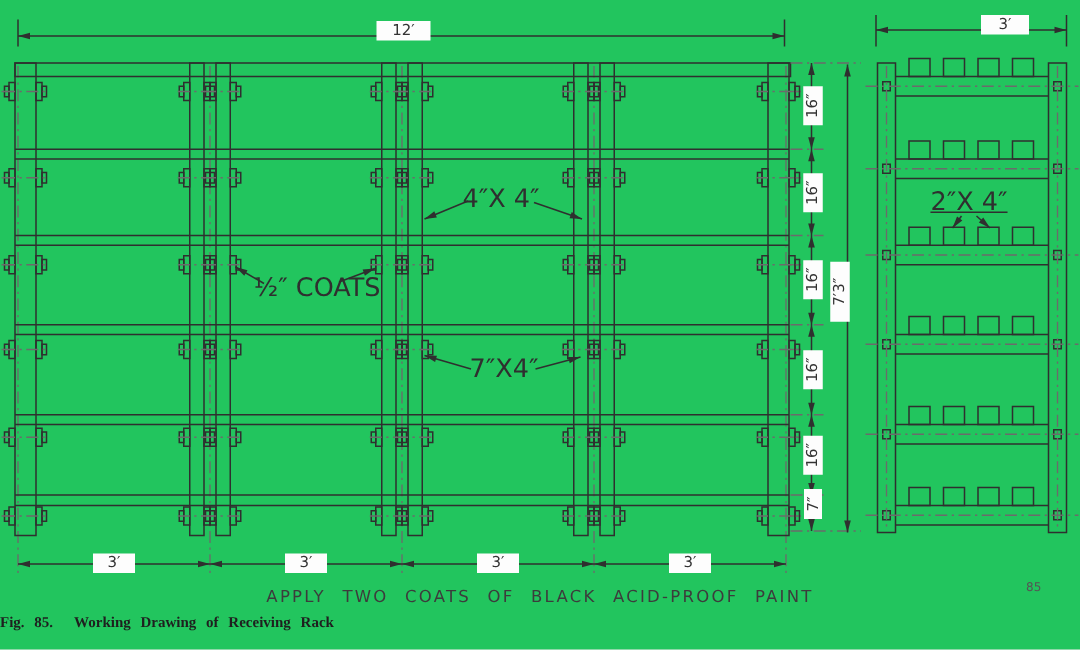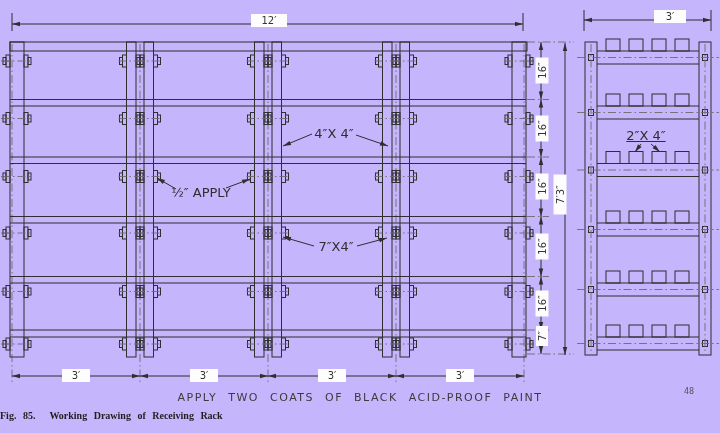--- a/index.html
+++ b/index.html
@@ -1,30 +1,30 @@
 <!DOCTYPE html>
 <html><head>
 <meta charset="utf-8">
 <style>
   html,body{margin:0;padding:0;background:#e8e8e8;}
   .page{
-    position:relative;width:720px;height:433px;background:#c4b5fd;
+    position:relative;width:720px;height:433px;background:#22c55e;
     overflow:hidden;font-family:"DejaVu Sans",sans-serif;
   }
   svg{position:absolute;left:0;top:0;}
   .s{stroke:#2f2f2f;stroke-width:1;fill:none;}
   .d{stroke:#6b6b6b;stroke-width:0.9;fill:none;stroke-dasharray:8 3 1.5 3;}
   .f{fill:#2f2f2f;stroke:none;}
   .lbl{
     position:absolute;font-size:10px;color:#333;text-align:center;
     line-height:13px;white-space:nowrap;
   }
   .bgw{background:#fdfdfd;}
   .rot{transform:rotate(-90deg);transform-origin:center;}
-  .ann{font-size:13px;color:#2f2f2f;}
+  .ann{font-size:17px;color:#2f2f2f;}
   .note{
     position:absolute;left:0;width:720px;top:391px;text-align:center;
     font-size:11px;letter-spacing:1.5px;word-spacing:6px;color:#3c3c3c;
   }
   .caption{
     position:absolute;left:0;width:720px;top:410px;text-align:left;
     font-family:"Liberation Serif",serif;font-weight:bold;font-size:10px;
     color:#1f1f1f;word-spacing:4px;
   }
   .caption .fig{margin-right:14px;}
@@ -443,22 +443,22 @@
   <div class="lbl bgw rot" style="left:529px;top:122px;width:26px;height:13px;">16″</div>
   <div class="lbl bgw rot" style="left:529px;top:180px;width:26px;height:13px;">16″</div>
   <div class="lbl bgw rot" style="left:529px;top:240px;width:26px;height:13px;">16″</div>
   <div class="lbl bgw rot" style="left:529px;top:297px;width:26px;height:13px;">16″</div>
 
   <div class="lbl bgw rot" style="left:532px;top:330px;width:20px;height:12px;">7″</div>
 
   <div class="lbl bgw rot" style="left:540px;top:188px;width:40px;height:13px;">7′3″</div>
 
   <div class="lbl ann" style="left:306px;top:127px;width:56px;">4″X 4″</div>
-  <div class="lbl ann" style="left:169px;top:186px;width:64px;">½″ APPLY</div>
+  <div class="lbl ann" style="left:169px;top:186px;width:64px;">½″ COATS</div>
   <div class="lbl ann" style="left:310px;top:240px;width:52px;">7″X4″</div>
   <div class="lbl ann" style="left:619px;top:129px;width:54px;text-decoration:underline;">2″X 4″</div>
 
   <div class="note">APPLY TWO COATS OF BLACK ACID-PROOF PAINT</div>
   <div class="caption">
     <span class="fig">Fig. 85.</span><span>Working Drawing of Receiving Rack</span>
   </div>
-  <div class="pagenum">48</div>
+  <div class="pagenum">85</div>
 </div>
 
 </body></html>

